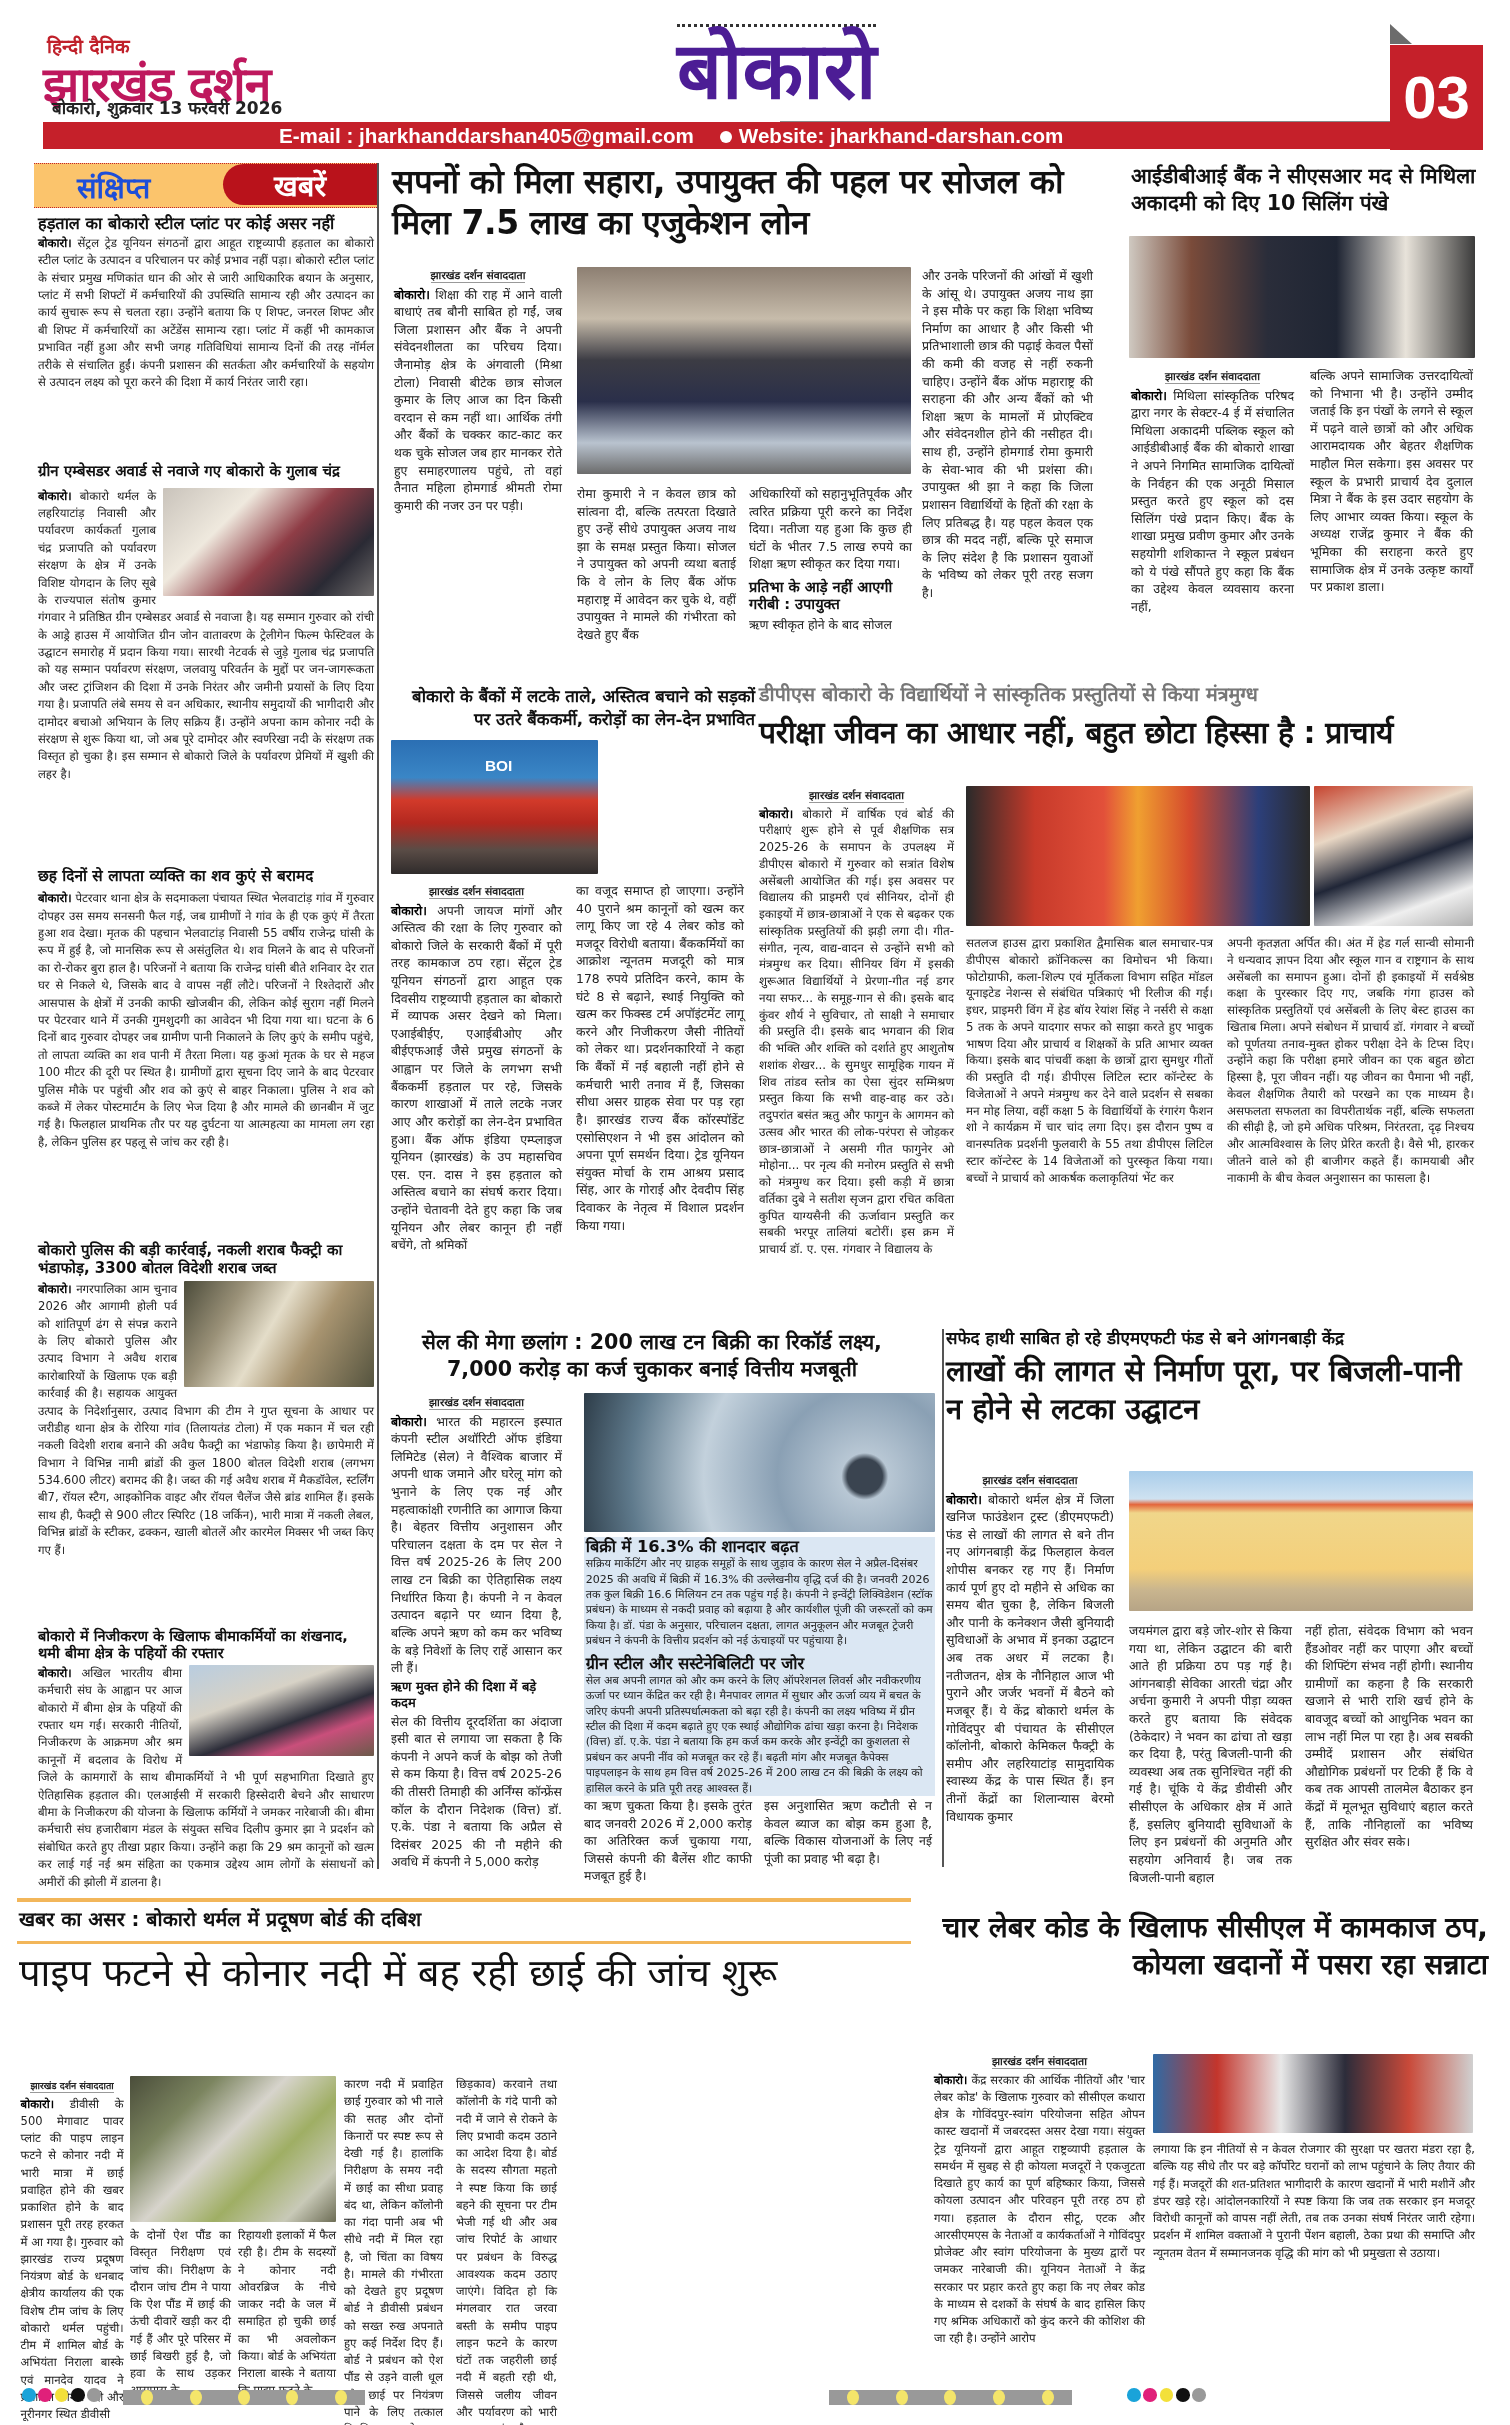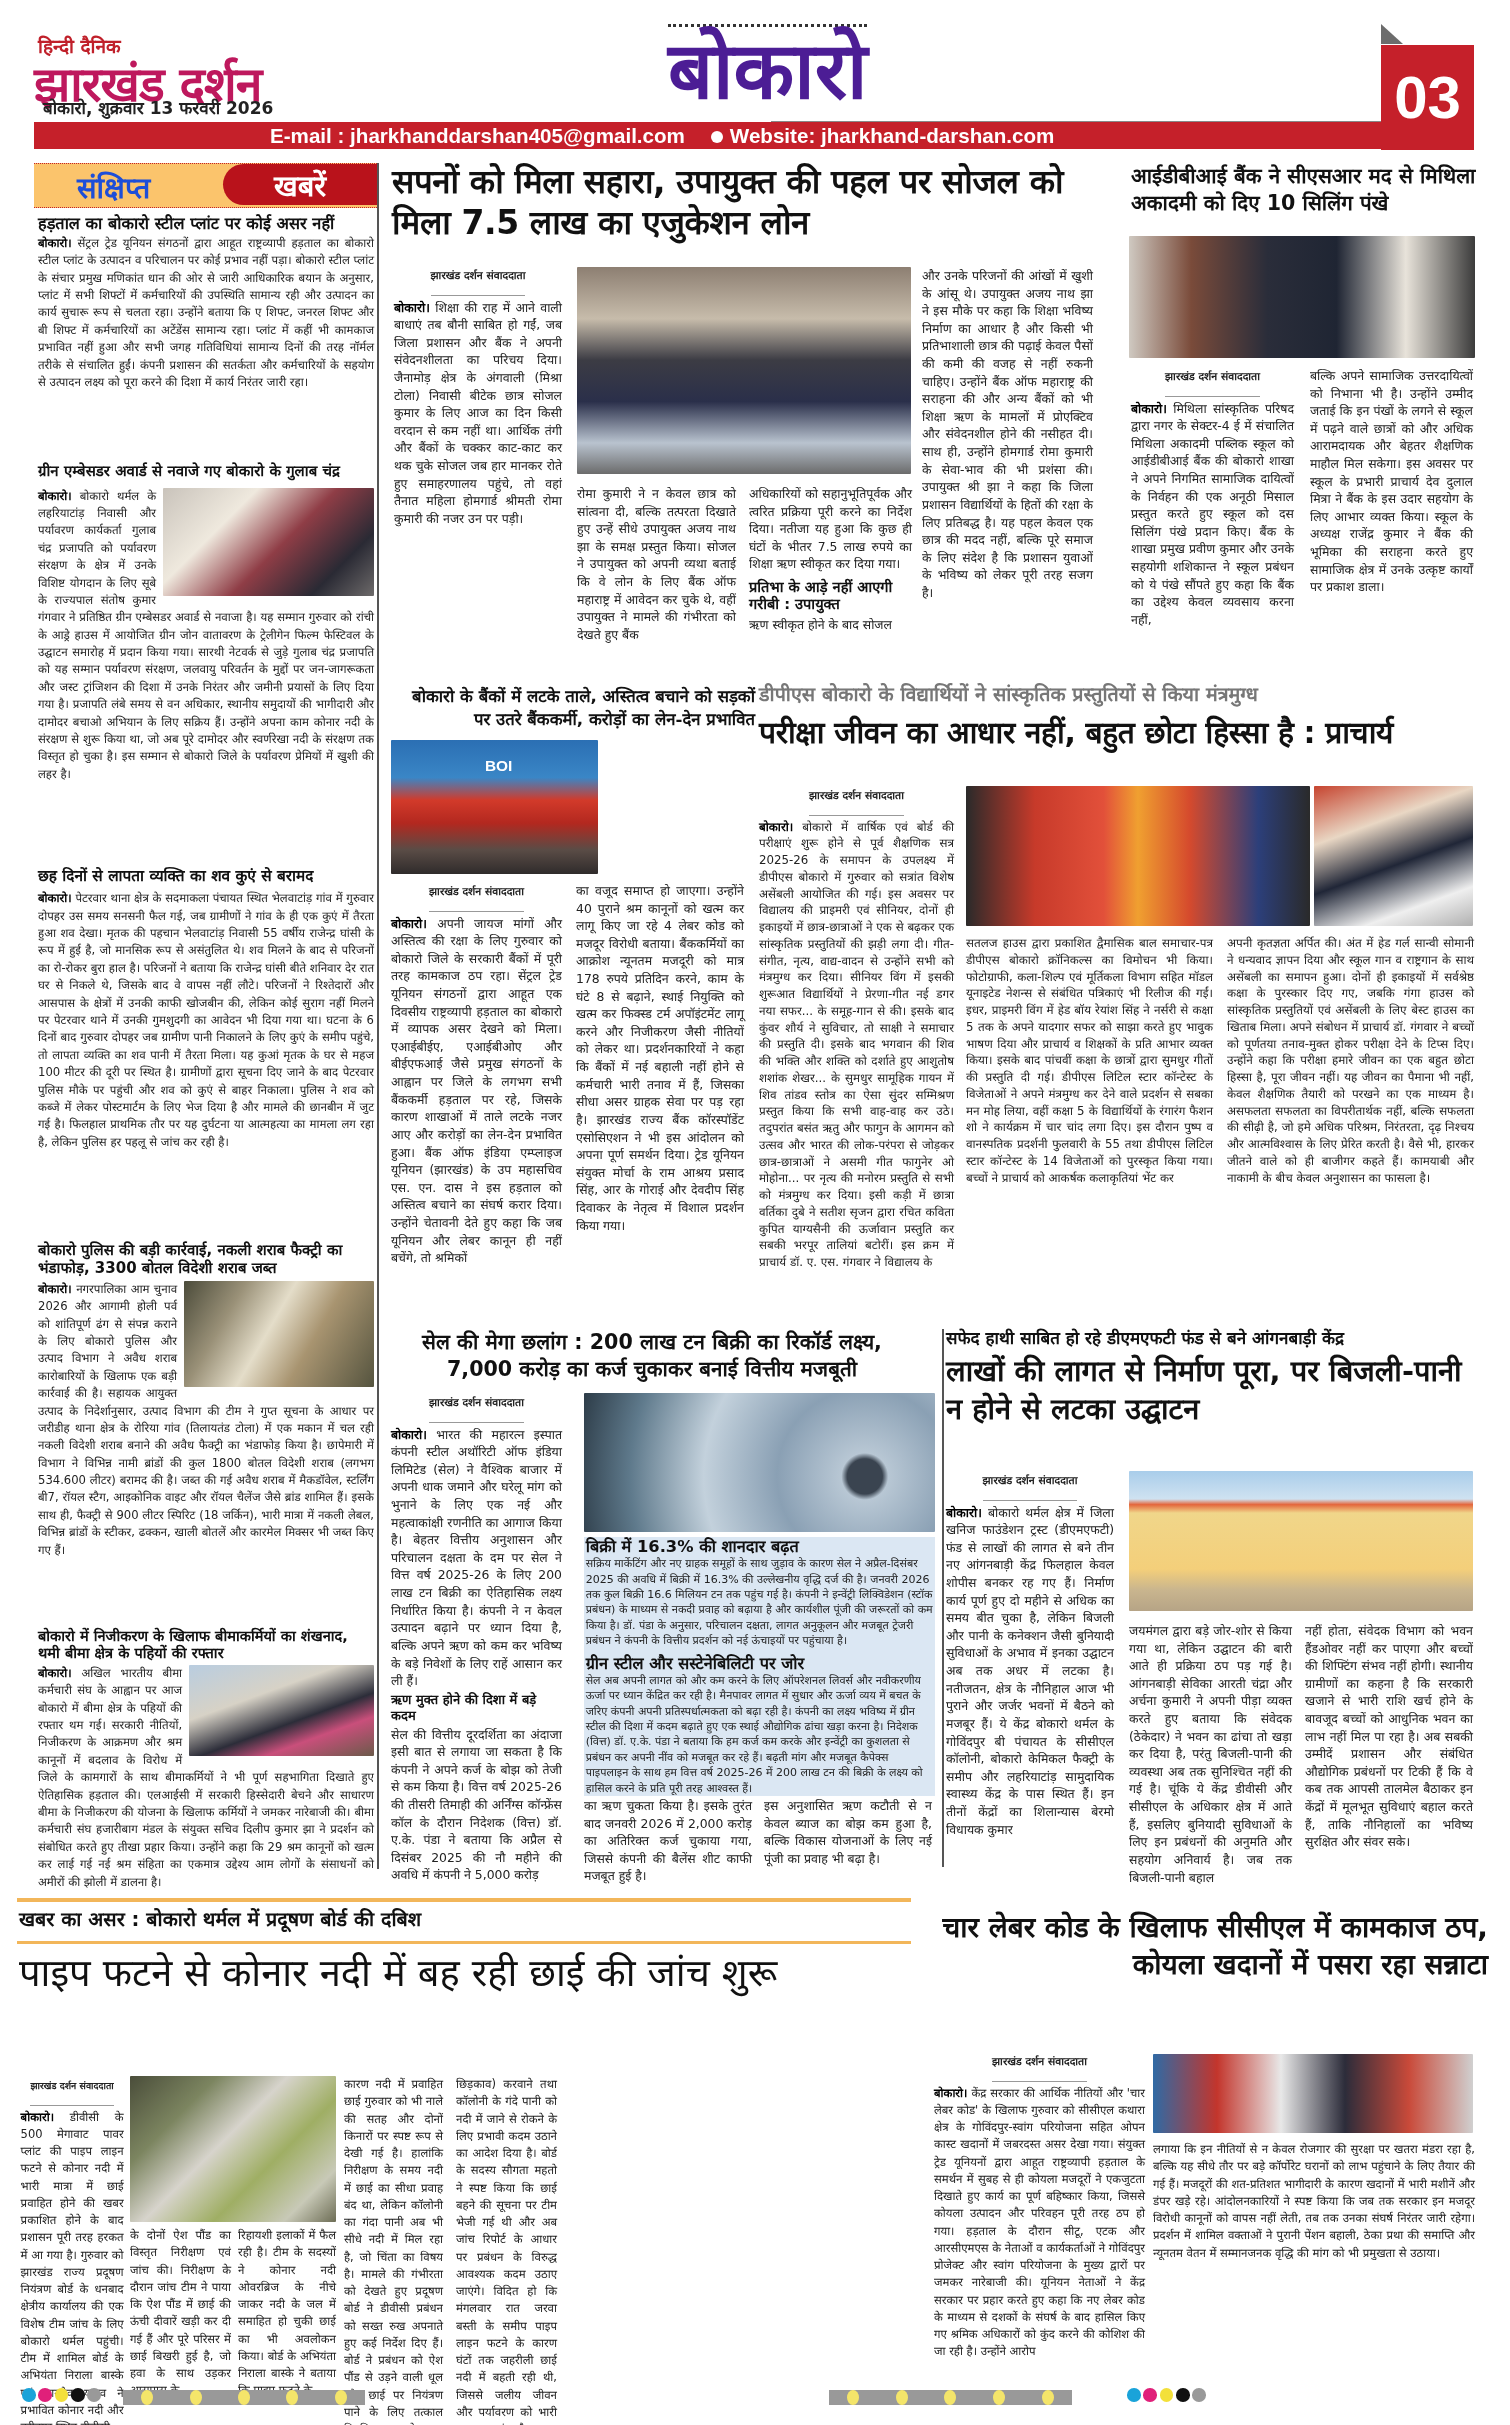--- a/index.html
+++ b/index.html
@@ -1,34 +1,34 @@
 <!DOCTYPE html>
 <html style="font-size:13.7px"><head>
 <meta charset="utf-8">
 <style>
 *{box-sizing:border-box;margin:0;padding:0}
 html,body{width:1511px;height:2426px;background:#fff;overflow:hidden}
 body{font-family:"DejaVu Sans","Liberation Sans",sans-serif;color:#1a1a1a;position:relative}
 
-#masthead{position:absolute;left:0;top:0;width:1413px;height:154px}
+#masthead{position:absolute;left:9px;top:0;width:1413px;height:154px}
 .pre-title{position:absolute;left:38px;top:33px;font-size:19px;color:#c0202a;font-weight:bold}
 .paper-title{position:absolute;left:34px;top:50px;font-size:48px;font-weight:bold;color:#be185d;letter-spacing:-0.9px}
 .dateline{position:absolute;left:43px;top:96px;font-size:17px;font-weight:bold;color:#222}
 .city{position:absolute;left:668px;top:24px;font-size:79px;font-weight:bold;color:#4c1d95;line-height:1;border-top:3.4px dotted #333;padding-top:5.1px}
 .redbar{position:absolute;left:34px;top:122px;width:1439px;height:27px;background:#c5202a;color:#fff;font-size:20.6px;font-weight:bold;font-family:"Liberation Sans",sans-serif;display:flex;align-items:center;padding-left:236px;gap:26px}
 .redbar .dot{display:inline-block;width:12px;height:12px;border-radius:50%;background:#fff;margin-right:6.9px;vertical-align:middle}
 .pagebox{position:absolute;left:1381px;top:45px;width:93px;height:105px;background:#c5202a;color:#fff;font-size:60px;font-weight:bold;display:flex;align-items:center;justify-content:center;font-family:"Liberation Sans",sans-serif}
 .pagefold{position:absolute;left:1381px;top:24px;width:0;height:0;border-left:22px solid #6c6c6c;border-top:20.6px solid transparent}
 .pagelineh{position:absolute;left:771px;top:121px;width:610px;height:1.7px;background:#888}
 
 .vsep{position:absolute;width:1.7px;background:#555}
 .hd{font-weight:bold;color:#111;line-height:1.18}
 .body{font-size:12.4px;line-height:1.42;text-align:justify;color:#222}
 .body b{font-weight:bold;color:#000}
-.byline{font-size:10.7px;font-weight:bold;color:#222;border-bottom:0.9px solid #999;padding-bottom:13px;margin-bottom:2.6px;display:inline-block}
+.byline{font-size:10.7px;font-weight:bold;color:#222;border-bottom:0.9px solid #999;padding-bottom:0;margin-bottom:2.6px;display:inline-block}
 .photo{position:absolute;overflow:hidden;border-radius:0.9px}
 .box{position:absolute}
 
 .brief-banner{position:absolute;left:34px;top:163px;width:343px;height:45px;background:#fbc46c;border-top:1.7px dotted #c5202a;border-bottom:1.7px dotted #c5202a}
 .brief-banner .l{position:absolute;left:43px;top:3.4px;font-size:29px;font-weight:bold;color:#1d4ed8}
 .brief-banner .r{position:absolute;right:0;top:0;width:154px;height:41px;background:#b9121b;border-radius:41px 0 0 41px;color:#fff;font-size:29px;font-weight:bold;display:flex;align-items:center;justify-content:center}
 .orange-rule{position:absolute;height:4.3px;background:#f2b65a}
 .reg-dots{position:absolute;display:flex;gap:2.6px}
 .reg-dots span{width:13.7px;height:13.7px;border-radius:50%}
 .reg-bar{position:absolute;height:15.4px;background:#999;display:flex;justify-content:space-around;align-items:center}

